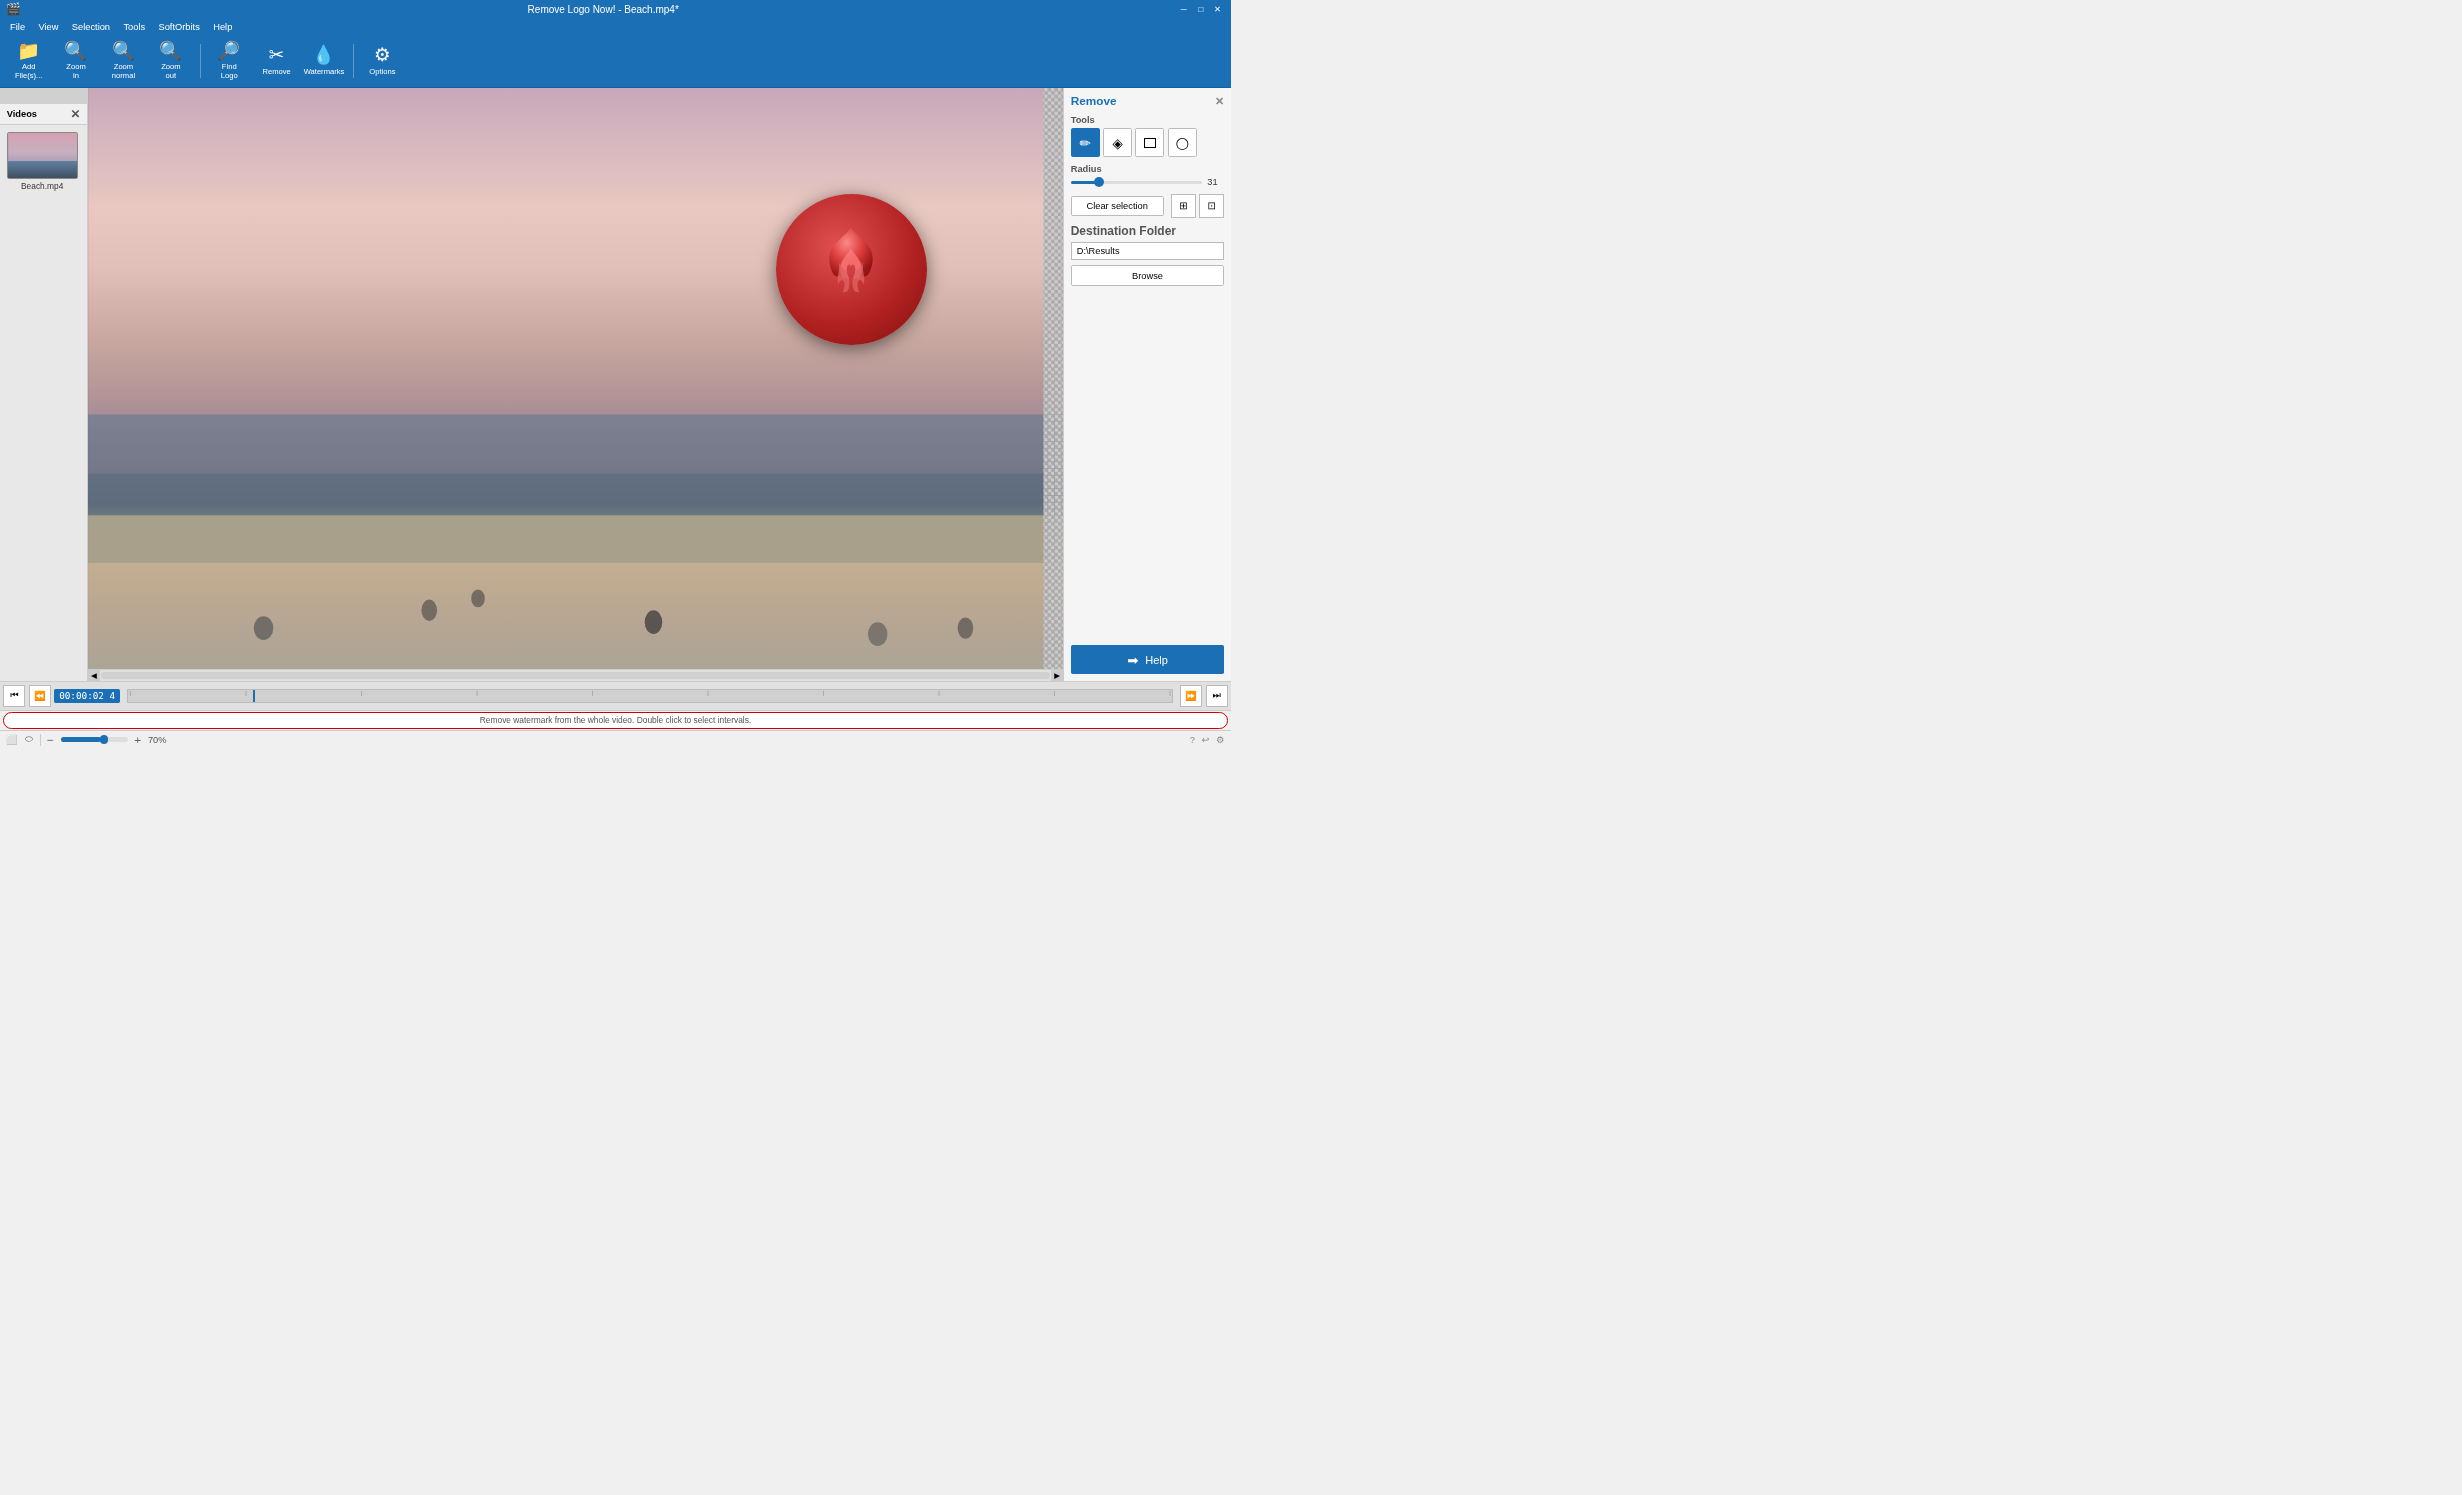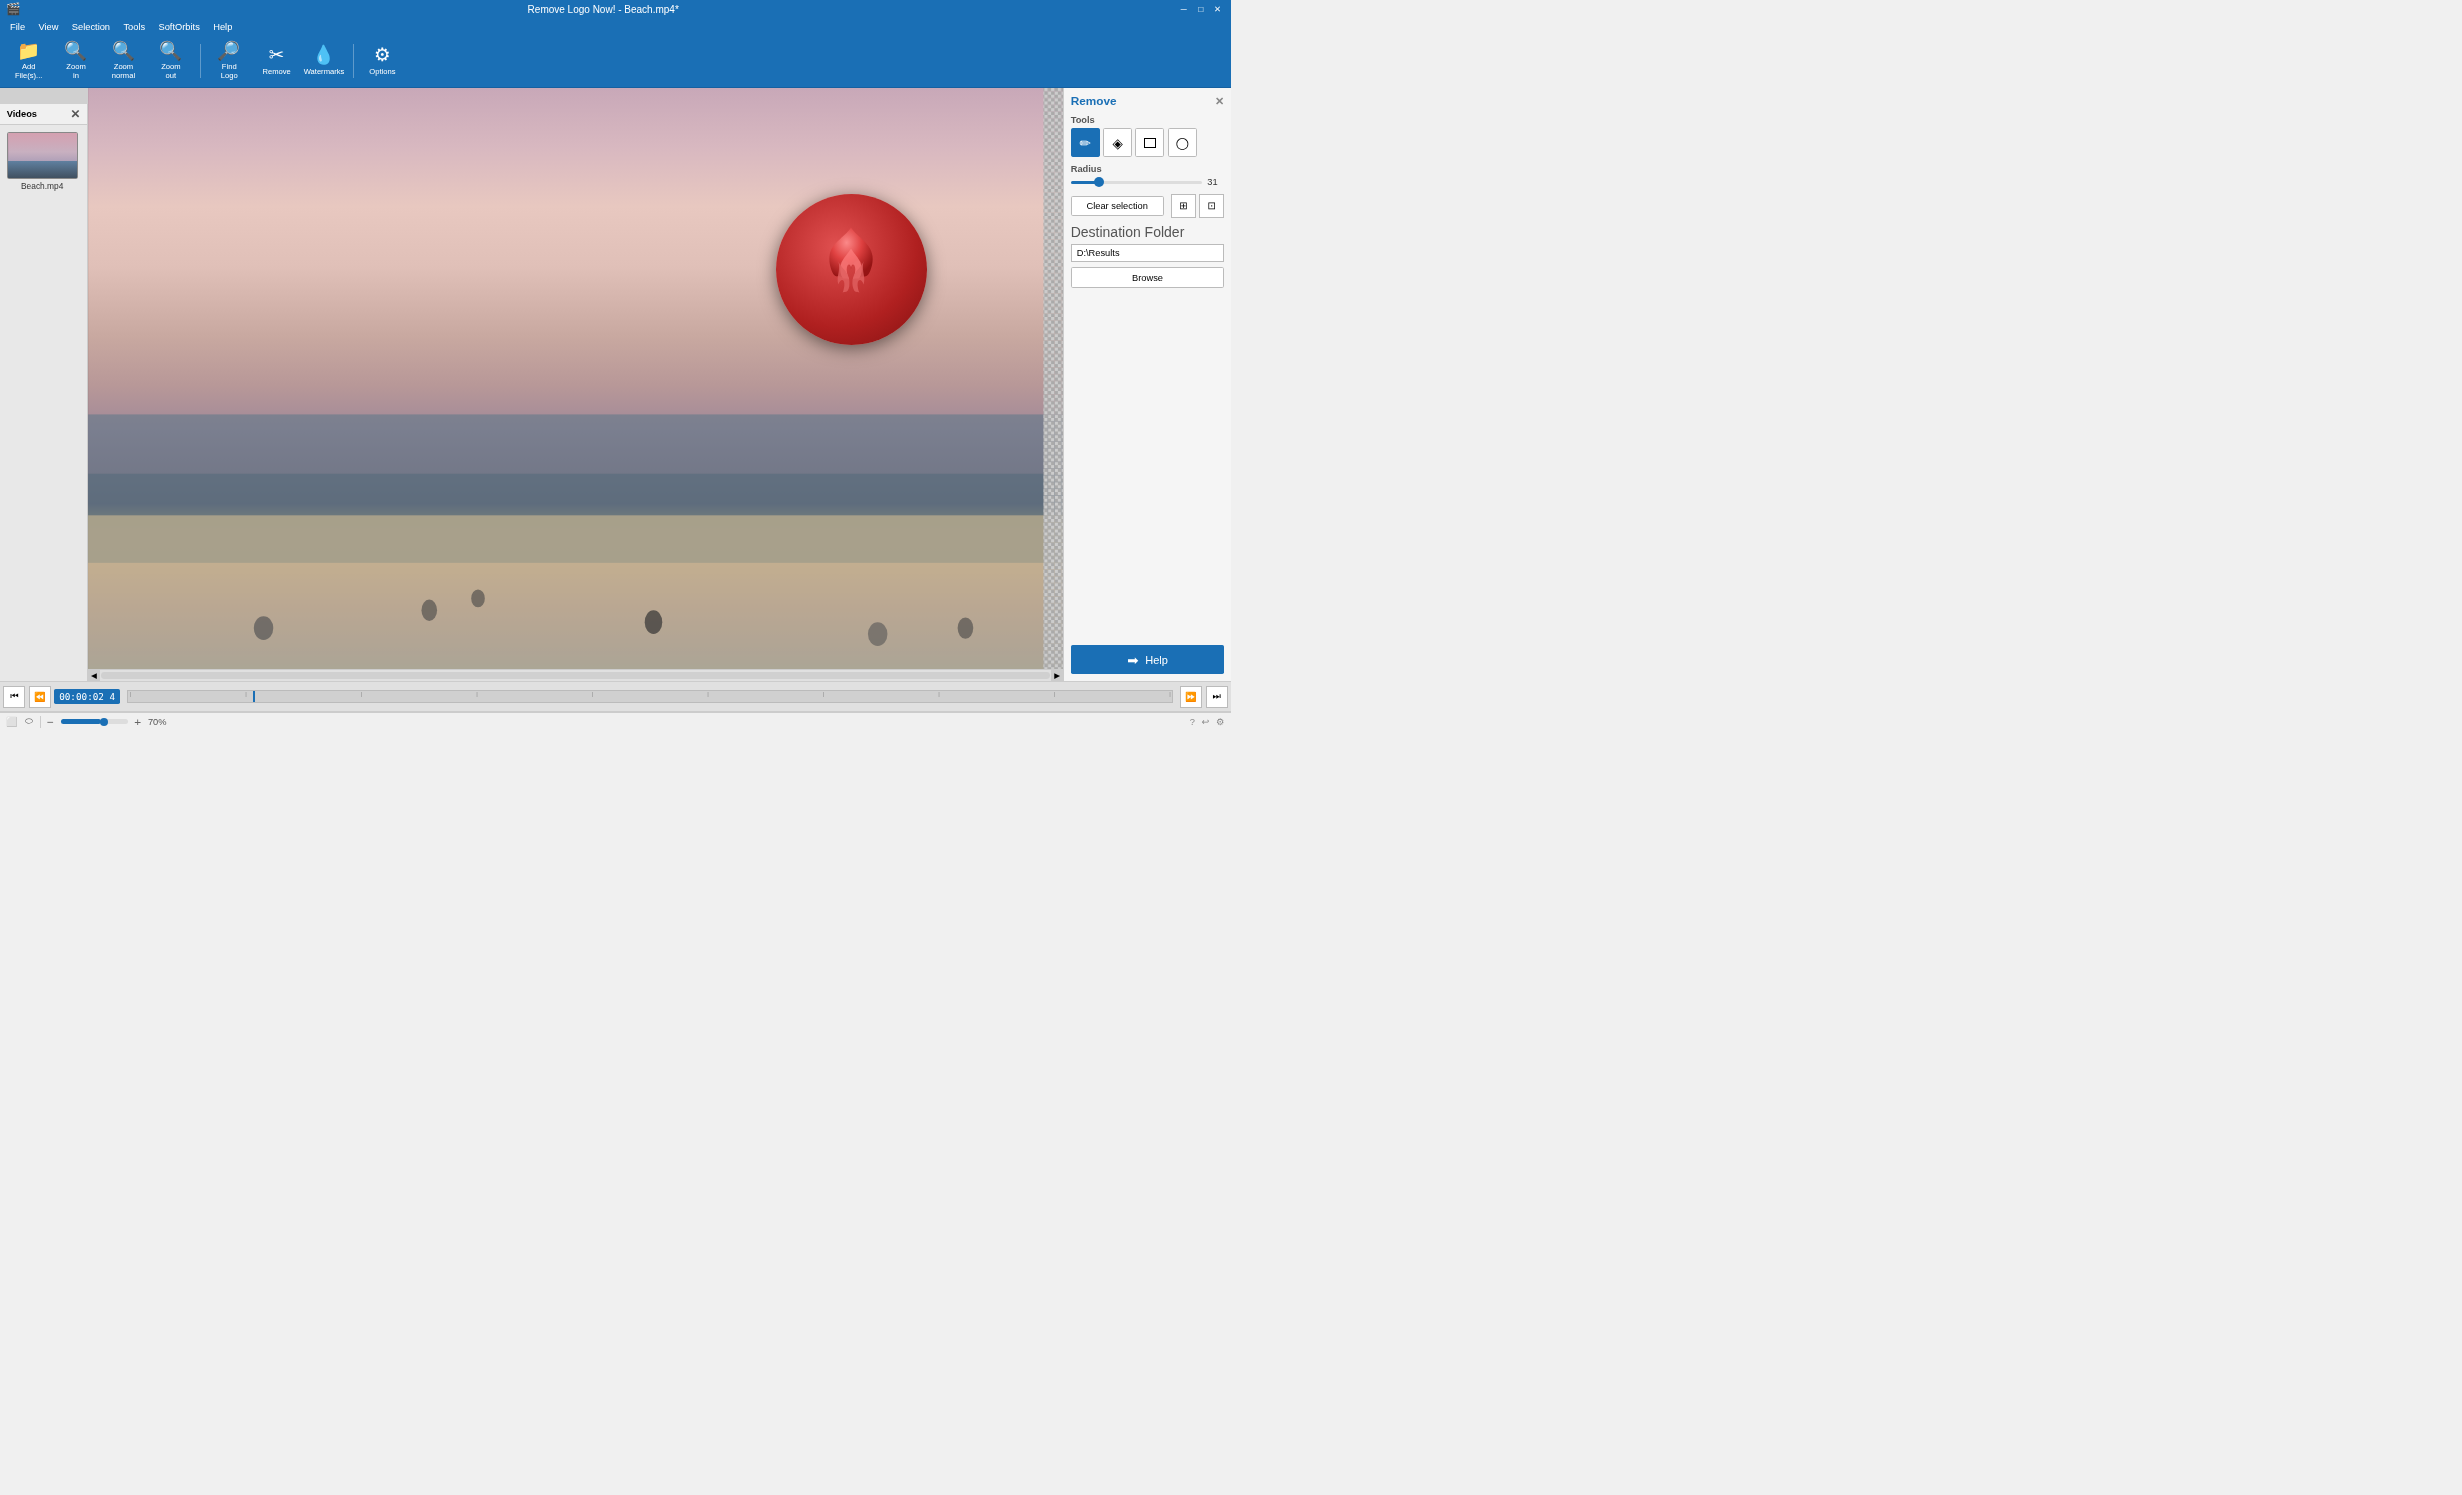--- a/index.html
+++ b/index.html
@@ -230,21 +230,21 @@
       background: white;
       cursor: pointer;
       display: flex;
       align-items: center;
       justify-content: center;
       font-size: 11px;
     }
     #action-row { display: flex; gap: 3.4px; align-items: center; }
 
     
-    #dest-folder-label { font-size: 14px; color: #555; font-weight: normal; }
+    #dest-folder-label { font-size: 12px; color: #555; font-weight: bold; }
     #dest-input {
       width: 100%;
       border: 0.8px solid #bbb;
       padding: 3.4px 5px;
       font-size: 9.3px;
       background: white;
     }
     #browse-btn {
       width: 100%;
       background: white;
@@ -616,20 +616,23 @@
         <span style="font-size:5.9px;color:#888">|</span>
         <span style="font-size:5.9px;color:#888">|</span>
       </div>
       <div id="timeline-cursor"></div>
     </div>
 
     <div class="tc-btn" title="Step forward">⏩</div>
     <div class="tc-btn" title="Go to end">⏭</div>
   </div>
 
+  <div id="watermark-strip">
+    <span>Remove watermark from the whole video. Double click to select intervals.</span>
+  </div>
 
   <div id="statusbar">
     <span style="cursor:pointer;">⬜</span>
     <span style="cursor:pointer;">⬭</span>
     <div class="status-sep"></div>
     <span class="zoom-btn">−</span>
     <div style="width:67px;height:5px;background:#ddd;border-radius:2.5px;position:relative;">
       <div style="width:60%;height:5px;background:#1a6fb5;border-radius:2.5px;"></div>
       <div style="width:8.4px;height:8.4px;background:#1a6fb5;border-radius:50%;position:absolute;top:-1.7px;left:58%;cursor:pointer;"></div>
     </div>

